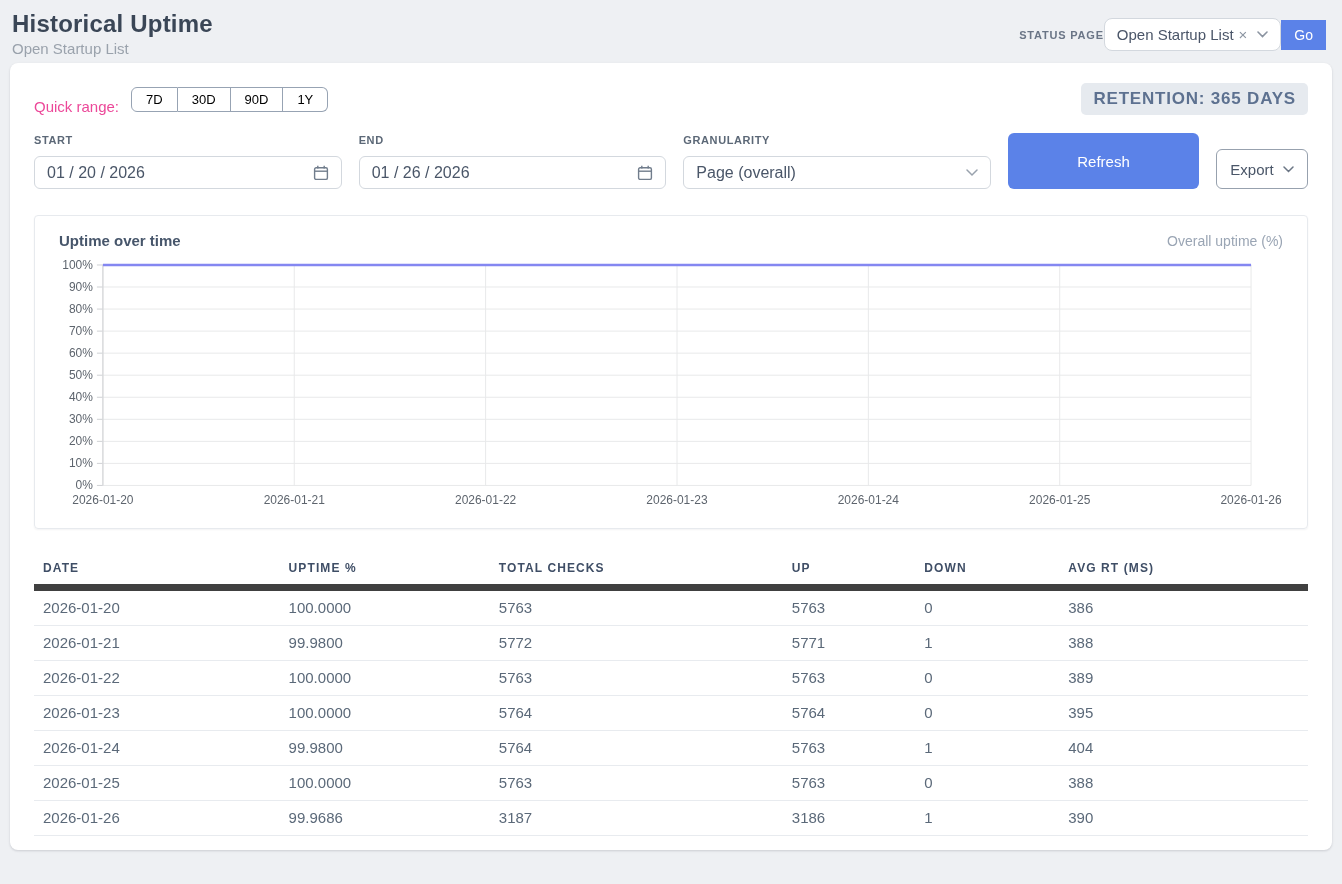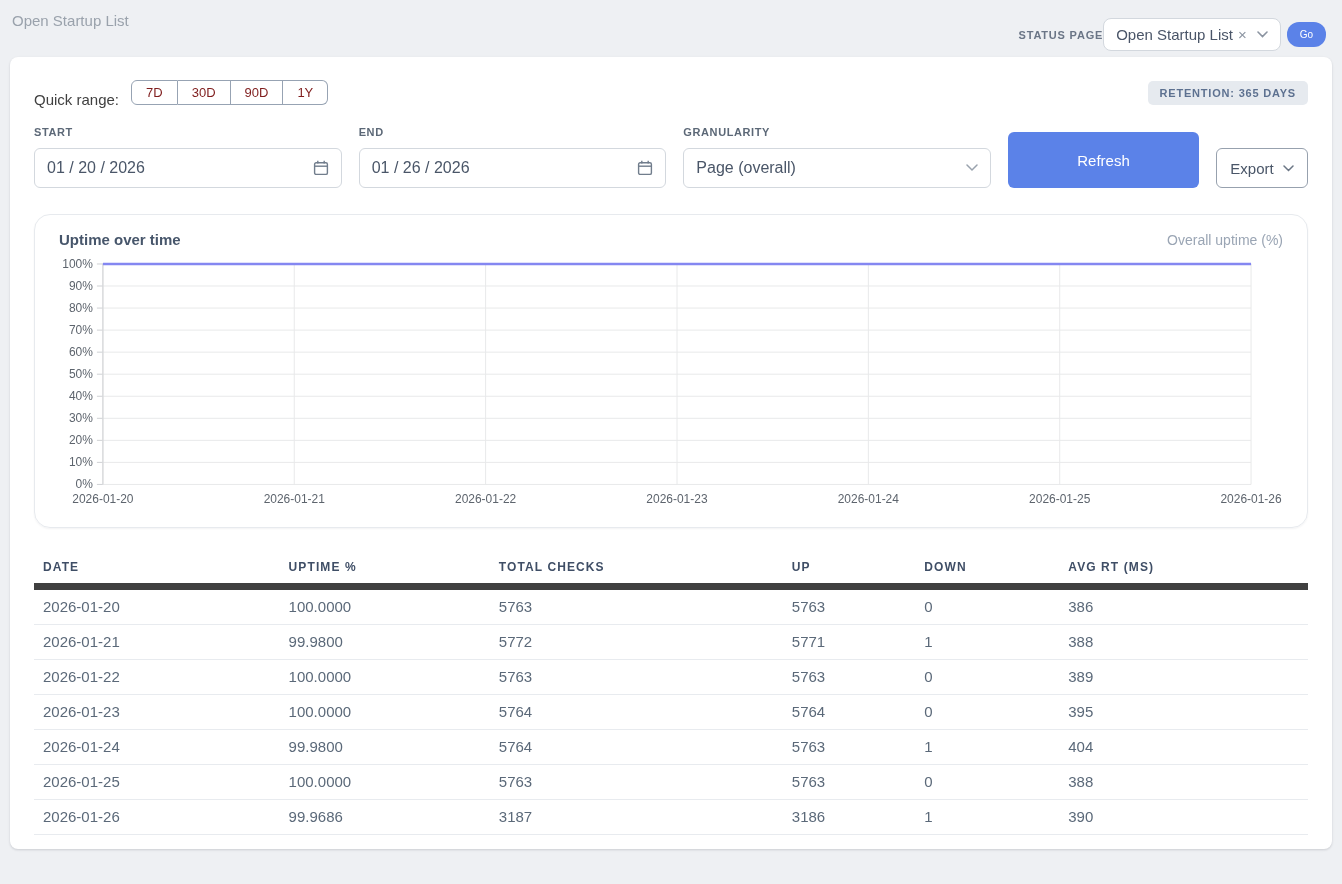--- a/index.html
+++ b/index.html
@@ -12,64 +12,65 @@
   }
   
   .page-header { display:flex; justify-content:space-between; align-items:flex-start; padding:10px 16px 6px 12px; }
   .page-title { font-size:24px; font-weight:bold; color:#3a4656; margin:0; letter-spacing:.2px; }
   .page-subtitle { font-size:15px; color:#9aa2ac; margin-top:2px; }
   .header-right { display:flex; align-items:center; margin-top:8px; }
   .status-label { font-size:11px; font-weight:bold; color:#6a7586; letter-spacing:.8px; }
   .status-select { display:flex; align-items:center; gap:4px; background:#fff; border:1px solid #d3d8de; border-radius:8px; padding:7px 12px; font-size:15px; color:#4a5568; cursor:pointer; min-width:158px; }
   .clear-x { color:#8b94a1; font-size:15px; margin-left:1px; cursor:pointer; }
   .chev { display:inline-flex; margin-left:6px; }
-  .go-btn { background:#5b82e8; color:#fff; border:none; border-radius:12px; padding:7px 13px; font-size:10px; cursor:pointer;margin-left:6px; }
+  .go-btn { background:#5b82e8; color:#fff; border:none; border-radius:0; padding:7px 13px; font-size:14px; cursor:pointer; }
 
   
   .main-card { margin:0 10px; background:#fff; border-radius:8px;
     box-shadow:0 1px 2px rgba(16,24,40,.06), 0 1px 3px rgba(16,24,40,.10);
     padding:20px 24px 14px; }
 
   .row-quick { display:flex; align-items:center; justify-content:space-between; margin-bottom:18px; }
   .quick-left { display:flex; align-items:center; gap:12px; }
-  .quick-label { color:#404040; font-size:15px;margin-top:14px; }
+  .quick-label { color:#ec4899; font-size:15px;margin-top:14px; }
   .seg-group { display:flex; }
-  .seg-btn { background:#fff; border:1px solid #97a3b3; border-left-width:0; padding:4px 14px; font-size:13px; color:#7f1d1d; cursor:pointer; }
+  .seg-btn { background:#fff; border:1px solid #97a3b3; border-left-width:0; padding:4px 14px; font-size:13px; color:#000000; cursor:pointer; }
   .seg-btn:first-child { border-left-width:1px; border-radius:6px 0 0 6px; }
   .seg-btn:last-child { border-radius:0 6px 6px 0; }
-  .retention-badge { background:#e6eaef; color:#5d7190; font-size:11px; font-weight:bold; letter-spacing:.8px; padding:6px 12px; border-radius:5px; }
+  .retention-badge { background:#e6eaef; color:#5d7190; font-size:17px; font-weight:bold; letter-spacing:.8px; padding:6px 12px; border-radius:5px; }
 
   .row-controls { display:flex; gap:17px; align-items:flex-end; margin-bottom:26px; }
   .field { flex:1 1 0; display:flex; flex-direction:column; }
   .field-label { font-size:11px; font-weight:bold; color:#5c6877; letter-spacing:.6px; margin-bottom:10px; }
-  .input-box { display:flex; justify-content:space-between; align-items:center; border:1px solid #d3d8de; border-radius:6px; padding:0 12px; font-size:16px; color:#4a5668; background:#fff; height:40px; cursor:pointer; }
+  .input-box { display:flex; justify-content:space-between; align-items:center; border:1px solid #d3d8de; border-radius:6px; padding:0 12px; font-size:16px; color:#4a5668; background:#fff; height:33px; cursor:pointer; }
   .refresh-btn { width:191px; height:56px; background:#5b82e8; color:#fff; border:none; border-radius:6px; font-size:15px; cursor:pointer; flex:0 0 auto; }
   .export-btn { width:92px; height:40px; background:#fff; border:1px solid #97a1ae; border-radius:6px; font-size:15px; color:#4a5668; display:flex; align-items:center; justify-content:center; gap:9px; cursor:pointer; flex:0 0 auto; }
 
   
-  .chart-card { border:1px solid #e7eaee; border-radius:16px; box-shadow:0 1px 2px rgba(16,24,40,.05); padding:16px 24px 12px; margin-bottom:24px; }
+  .chart-card { border:1px solid #e7eaee; border-radius:4px; box-shadow:0 1px 2px rgba(16,24,40,.05); padding:16px 24px 12px; margin-bottom:24px; }
   .chart-head { display:flex; justify-content:space-between; align-items:center; margin-bottom:8px; }
   .chart-title { font-size:15px; font-weight:bold; color:#47566b; }
   .chart-right { font-size:14px; color:#9aa5b4; }
   #uptime-chart { width:100%; display:block; }
   #uptime-chart text { font-family:"Liberation Sans", sans-serif; font-size:12px; fill:#5d646d; }
 
   
   table.uptime { width:100%; border-collapse:collapse; }
   table.uptime th { text-align:left; font-size:12px; font-weight:bold; letter-spacing:1.1px; color:#3f4e66; padding:8px 10px 9px; border-bottom:7px solid #404040; }
   table.uptime td { font-size:15px; color:#5b6979; padding:8px 10px 9px; border-bottom:1px solid #e8ebef; }
   table.uptime th:first-child, table.uptime td:first-child { padding-left:9px; }
 
   .icon-svg { display:inline-flex; }
 </style>
 </head>
 <body>
 
 <div class="page-header">
   <div>
+    <div class="page-title">Historical Uptime</div>
     <div class="page-subtitle">Open Startup List</div>
   </div>
   <div class="header-right">
     <span class="status-label">STATUS PAGE</span>
     <div class="status-select">
       <span>Open Startup List</span>
       <span class="clear-x">×</span>
       <span class="chev icon-svg">
         <svg width="11" height="7" viewBox="0 0 11 7">
             <path d="M1 1l4.5 4.5L10 1" fill="none" stroke="#8b94a1" stroke-width="1.6" stroke-linecap="round"></path>

